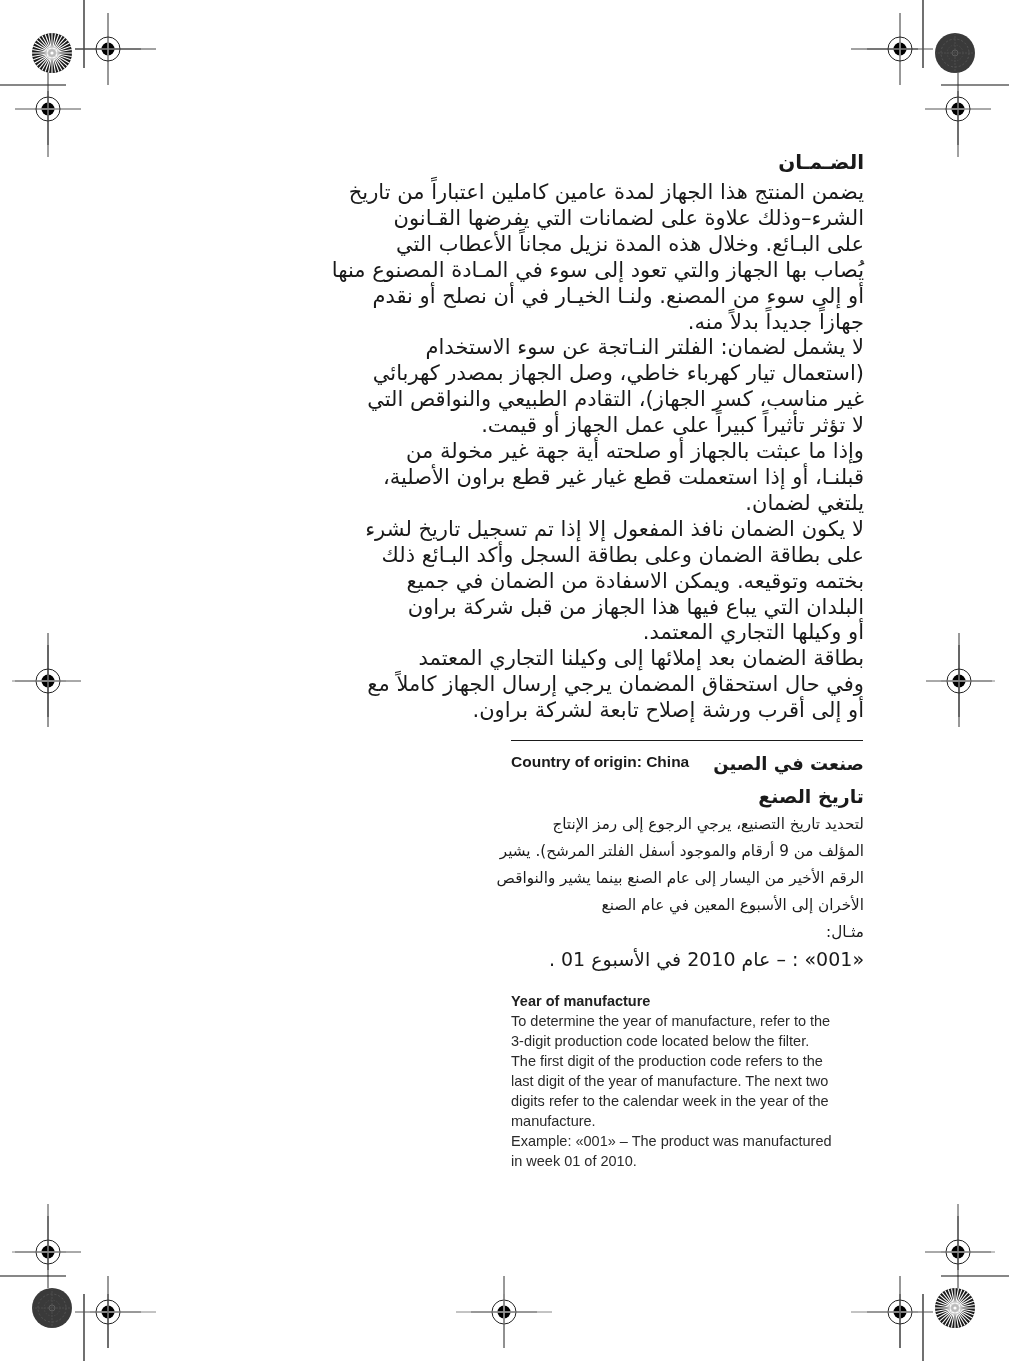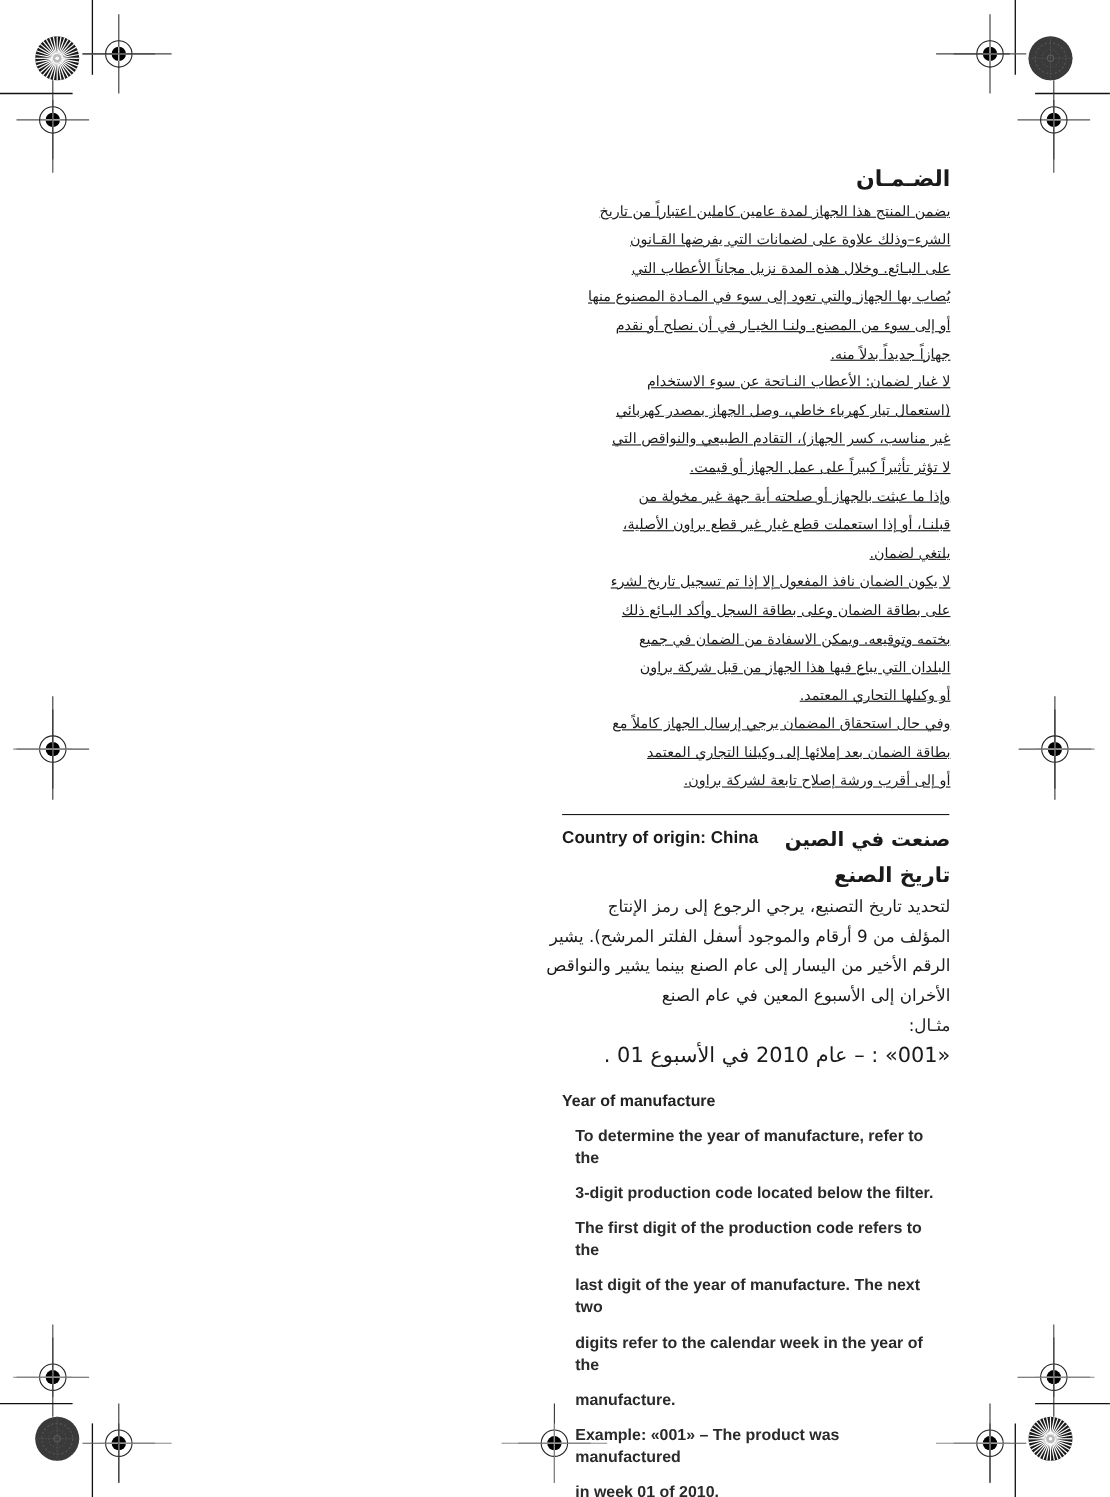--- a/index.html
+++ b/index.html
@@ -33,24 +33,23 @@
       font-family: "DejaVu Sans", sans-serif;
       unicode-bidi: embed;
     }
     .ar-title {
       font-size: 20px;
       font-weight: bold;
       line-height: 28px;
       margin: 0 0 4px 0;
     }
     .ar-body {
-      font-size: 13px;
+      font-size: 21px;
       line-height: 25.9px;
       margin: 0;
-      text-decoration: underline;
     }
     .ar-body p {
       margin: 0;
       white-space: nowrap;
     }
     .divider {
       height: 0;
       border-top: 1.5px solid #1a1a1a;
       margin: 16px 0 12px 0;
       width: 352px;
@@ -98,21 +97,21 @@
       font-size: 14.5px;
       line-height: 20px;
       margin: 0;
     }
     .en-body {
       font-size: 14.5px;
       line-height: 20px;
       margin: 0;
       color: #2a2a2a;
     }
-    .en-body p { margin: 12px; font-weight: bold; }
+    .en-body p { margin: 0; }
   </style>
 </head>
 <body>
 
 <svg class="marks" width="1009" height="1361" viewBox="0 0 1009 1361" xmlns="http://www.w3.org/2000/svg">
   <defs>
     <g id="reg">
       <line x1="-33" y1="0" x2="33" y2="0" stroke="#555" stroke-width="1"></line>
       <line x1="0" y1="-36" x2="0" y2="36" stroke="#333" stroke-width="1"></line>
       <circle cx="0" cy="0" r="12" fill="none" stroke="#222" stroke-width="1"></circle>
@@ -225,34 +224,34 @@
 
   <section class="ar">
     <h2 class="ar-title">الضـمـان</h2>
     <div class="ar-body">
       <p>يضمن المنتج هذا الجهاز لمدة عامين كاملين اعتباراً من تاريخ</p>
       <p>الشرء–وذلك علاوة على لضمانات التي يفرضها القـانون</p>
       <p>على البـائع. وخلال هذه المدة نزيل مجاناً الأعطاب التي</p>
       <p>يُصاب بها الجهاز والتي تعود إلى سوء في المـادة المصنوع منها</p>
       <p>أو إلى سوء من المصنع. ولنـا الخيـار في أن نصلح أو نقدم</p>
       <p>جهازاً جديداً بدلاً منه.</p>
-      <p>لا غيار لضمان: الأعطاب النـاتجة عن سوء الاستخدام</p>
+      <p>لا يشمل لضمان: الفلتر النـاتجة عن سوء الاستخدام</p>
       <p>(استعمال تيار كهرباء خاطي، وصل الجهاز بمصدر كهربائي</p>
       <p>غير مناسب، كسر الجهاز)، التقادم الطبيعي والنواقص التي</p>
       <p>لا تؤثر تأثيراً كبيراً على عمل الجهاز أو قيمت.</p>
       <p>وإذا ما عبثت بالجهاز أو صلحته أية جهة غير مخولة من</p>
       <p>قبلنـا، أو إذا استعملت قطع غيار غير قطع براون الأصلية،</p>
       <p>يلتغي لضمان.</p>
       <p>لا يكون الضمان نافذ المفعول إلا إذا تم تسجيل تاريخ لشرء</p>
       <p>على بطاقة الضمان وعلى بطاقة السجل وأكد البـائع ذلك</p>
       <p>بختمه وتوقيعه. ويمكن الاسفادة من الضمان في جميع</p>
       <p>البلدان التي يباع فيها هذا الجهاز من قبل شركة براون</p>
       <p>أو وكيلها التجاري المعتمد.</p>
+      <p>بطاقة الضمان بعد إملائها إلى وكيلنا التجاري المعتمد</p>
       <p>وفي حال استحقاق المضمان يرجي إرسال الجهاز كاملاً مع</p>
-      <p>بطاقة الضمان بعد إملائها إلى وكيلنا التجاري المعتمد</p>
       <p>أو إلى أقرب ورشة إصلاح تابعة لشركة براون.</p>
     </div>
   </section>
 
   <div class="divider"></div>
 
   <div class="origin-row">
     <span class="origin-en">Country of origin: China</span>
     <span class="origin-ar">صنعت في الصين</span>
   </div>

